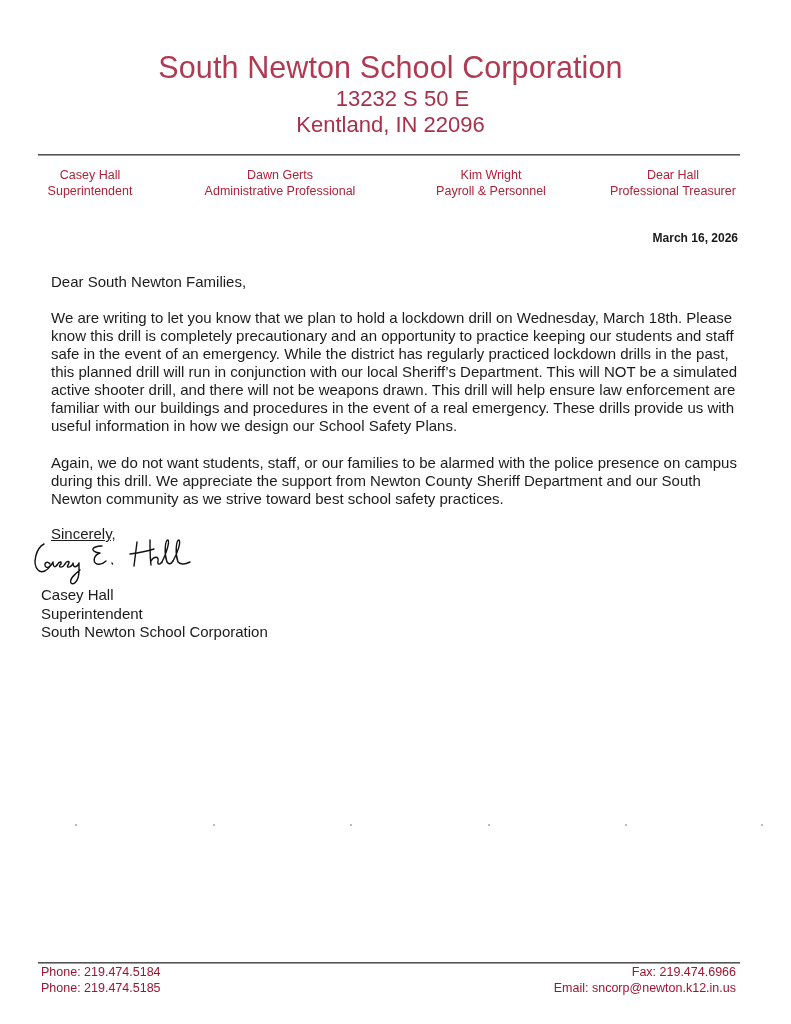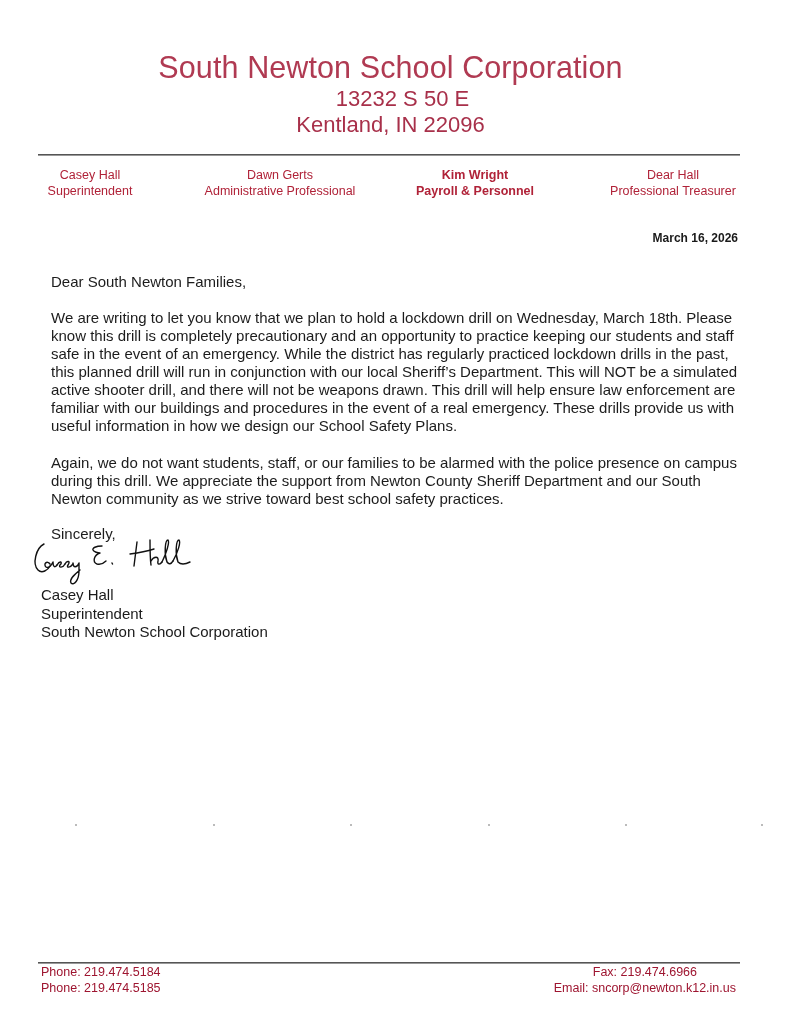--- a/index.html
+++ b/index.html
@@ -34,58 +34,58 @@
       position: absolute; right: 53px; top: 229px; font-size: 12px; line-height: 18px; font-weight: bold;
     }
     .body-text {
       position: absolute; left: 41px; width: 700px; font-size: 15px; line-height: 18px;
       color: #1c1c1c;
     }
     .p { margin: 10px; }
     .salutation { top: 263px; }
     .para1 { top: 299px; }
     .para2 { top: 444px; }
-    .closing { top: 515px; }
+    .closing { top: 515px; text-decoration: underline; }
     .sig {
       position: absolute; left: 30px; top: 534px; width: 165px; height: 54px;
     }
     .signer { position: absolute; left: 41px; top: 586px; font-size: 15px; line-height: 18.5px; }
     .signer div { display: block; }
     .dots { position: absolute; top: 824px; width: 2px; height: 2px; background: #bbb; }
     .rule-bottom {
       position: absolute; left: 38px; top: 962px; width: 702px; height: 1px;
       background: #555; border-bottom: 1px solid #999;
     }
     .footer-left, .footer-right {
       position: absolute; top: 965px; font-size: 12.5px; line-height: 15.5px; color: #9e1530;
     }
     .footer-left { left: 41px; }
     .footer-right { right: 55px; text-align: right; }
-    .footer-left div, .footer-right div { display: block; text-align: center; }
+    .footer-left div, .footer-right div { display: block; }
   </style>
 </head>
 <body>
 
 <div class="letterhead">
   <div class="org-name">South Newton School Corporation</div>
   <div class="addr1">13232 S 50 E</div>
   <div class="addr2">Kentland, IN 22096</div>
 </div>
 
 <div class="rule-top"></div>
 
 <div class="staff" style="left:30px; width:120px;">
   <span class="n">Casey Hall</span>
   <span class="t">Superintendent</span>
 </div>
 <div class="staff" style="left:190px; width:180px;text-align:center;">
   <span class="n">Dawn Gerts</span>
   <span class="t">Administrative Professional</span>
 </div>
-<div class="staff" style="left:405px; width:140px;font-weight:bold;">
+<div class="staff" style="left:421px; width:140px;">
   <span class="n">Kim Wright</span>
   <span class="t">Payroll &amp; Personnel</span>
 </div>
 <div class="staff" style="left:598px; width:150px;">
   <span class="n">Dear Hall</span>
   <span class="t">Professional Treasurer</span>
 </div>
 
 <div class="date">March 16, 2026</div>
 

